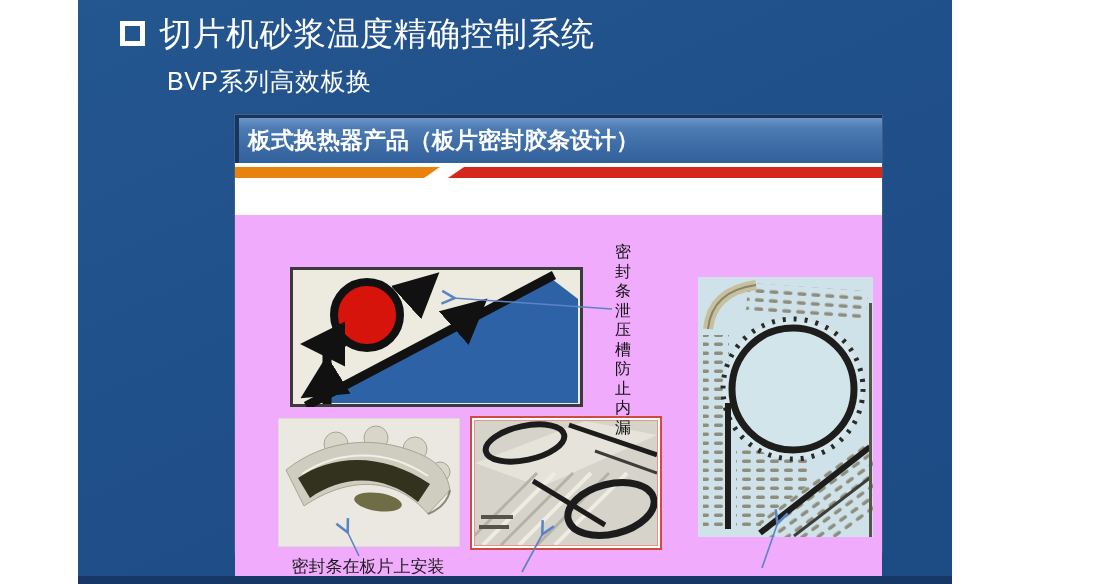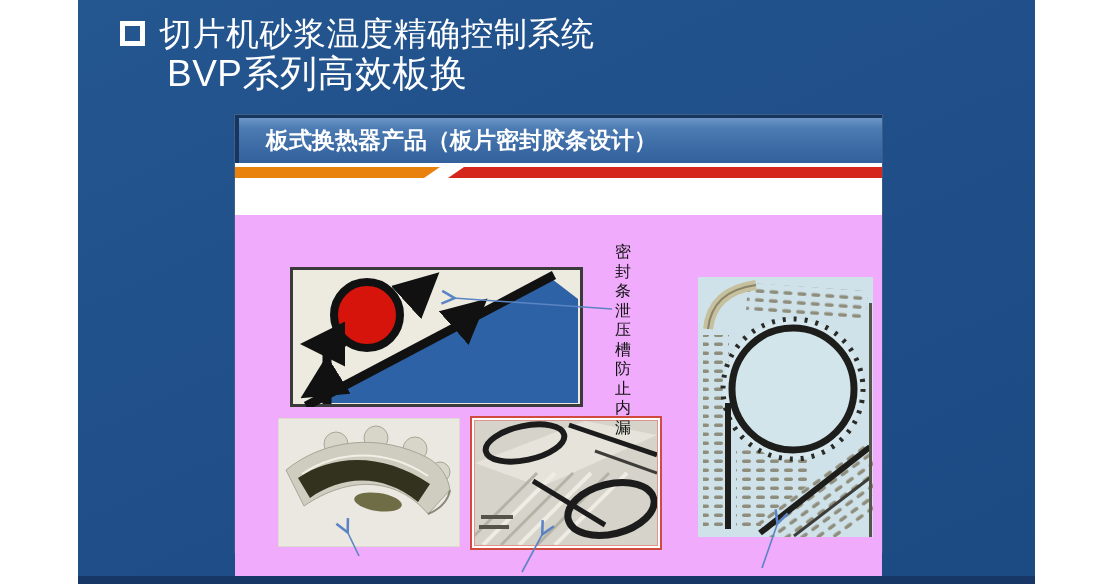--- a/index.html
+++ b/index.html
@@ -1,34 +1,34 @@
 <!DOCTYPE html>
 <html><head>
 <meta charset="utf-8">
 <style>
   html,body{margin:0;padding:0;background:#ffffff;}
-  .page{position:relative;width:1035px;height:584px;overflow:hidden;background:#ffffff;
+  .page{position:relative;width:952px;height:584px;overflow:hidden;background:#ffffff;
         font-family:"Liberation Sans","DejaVu Sans",sans-serif;}
   
   .slide{position:absolute;left:78px;top:0;width:965px;height:584px;
          background:linear-gradient(155deg,#24568f 0%,#1f4e88 55%,#1c4a83 100%);}
   .slide-bottom-strip{position:absolute;left:0;bottom:0;width:100%;height:8px;background:#173867;}
   
   .title-block{position:absolute;left:42px;top:14px;display:flex;align-items:flex-start;}
   .bullet{display:inline-block;width:15px;height:15px;border:5px solid #ffffff;margin:7px 14px 0 0;}
   .title-line1{font-size:33px;color:#ffffff;letter-spacing:0.5px;line-height:40px;white-space:nowrap;}
-  .title-line2{font-size:37px;color:#ffffff;letter-spacing:0.5px;line-height:40px;white-space:nowrap;margin-left:8px;}
+  .title-line2{font-size:25px;color:#ffffff;letter-spacing:0.5px;line-height:40px;white-space:nowrap;margin-left:8px;margin-top:7px;}
   
   .embed{position:absolute;left:157px;top:115px;width:647px;height:437px;background:#ffffff;
          box-shadow:0 0 0 1px rgba(120,120,120,.35);}
   .embed-header{position:relative;height:48px;box-sizing:border-box;
         border-top:3px solid #16355f;border-left:4px solid #16355f;
         background:linear-gradient(#6d96c6 0%,#4d7cb4 22%,#3a69a3 70%,#33619c 100%);
         display:flex;align-items:center;}
-  .embed-header span{color:#ffffff;font-weight:bold;font-size:23px;padding-left:27px;white-space:nowrap;}
+  .embed-header span{color:#ffffff;font-weight:bold;font-size:23px;padding-left:9px;white-space:nowrap;}
   .stripe{position:relative;height:15px;background:#ffffff;}
   .stripe-orange{position:absolute;left:0;top:4px;height:11px;width:205px;background:#e8820c;
         clip-path:polygon(0 0,100% 0,calc(100% - 16px) 100%,0 100%);}
   .stripe-red{position:absolute;left:213px;top:4px;height:11px;right:0;background:#d5271b;
         clip-path:polygon(16px 0,100% 0,100% 100%,0 100%);}
   .content{position:relative;height:374px;background:#f0abfc;margin-top:37px;}
   .abs{position:absolute;}
   
   .vtext{position:absolute;left:377px;top:27px;width:22px;font-size:16px;line-height:19.5px;
          color:#111;text-align:center;word-break:break-all;z-index:6;}
@@ -136,20 +136,21 @@
           <path d="M10,52 Q14,14 58,8" stroke="#c6c09f" stroke-width="10" fill="none"></path>
           <path d="M10,52 Q14,14 58,8" stroke="#8a8468" stroke-width="2" fill="none"></path>
           <circle cx="95" cy="112" r="70" fill="#d6e8ee" stroke="#2a2a26" stroke-width="5" stroke-dasharray="3 8"></circle>
           <circle cx="95" cy="112" r="61" fill="#d2e5eb" stroke="#1d1d1b" stroke-width="7"></circle>
           <line x1="30" y1="126" x2="30" y2="252" stroke="#1d1d1b" stroke-width="6"></line>
           <line x1="62" y1="256" x2="172" y2="170" stroke="#1d1d1b" stroke-width="6"></line>
           <line x1="96" y1="259" x2="173" y2="200" stroke="#3c3c38" stroke-width="3"></line>
           <rect x="171" y="26" width="3" height="234" fill="#55534a"></rect>
         </svg>
 
+        <div class="caption" style="left:48px;width:170px;">密封条在板片上安装</div>
 
         <svg class="overlay" width="647" height="374" viewBox="0 0 647 374">
           <defs>
             <marker id="bl" markerWidth="10" markerHeight="10" refX="2" refY="5" orient="auto">
               <path d="M9,1 L1,5 L9,9" fill="none" stroke="#5b84c4" stroke-width="1.6"></path>
             </marker>
           </defs>
           <line x1="377" y1="94" x2="218" y2="83" stroke="#5b84c4" stroke-width="1.6" marker-end="url(#bl)"></line>
           <line x1="124" y1="341" x2="112" y2="316" stroke="#5b84c4" stroke-width="1.6" marker-end="url(#bl)"></line>
           <line x1="287" y1="357" x2="308" y2="318" stroke="#5b84c4" stroke-width="1.6" marker-end="url(#bl)"></line>

